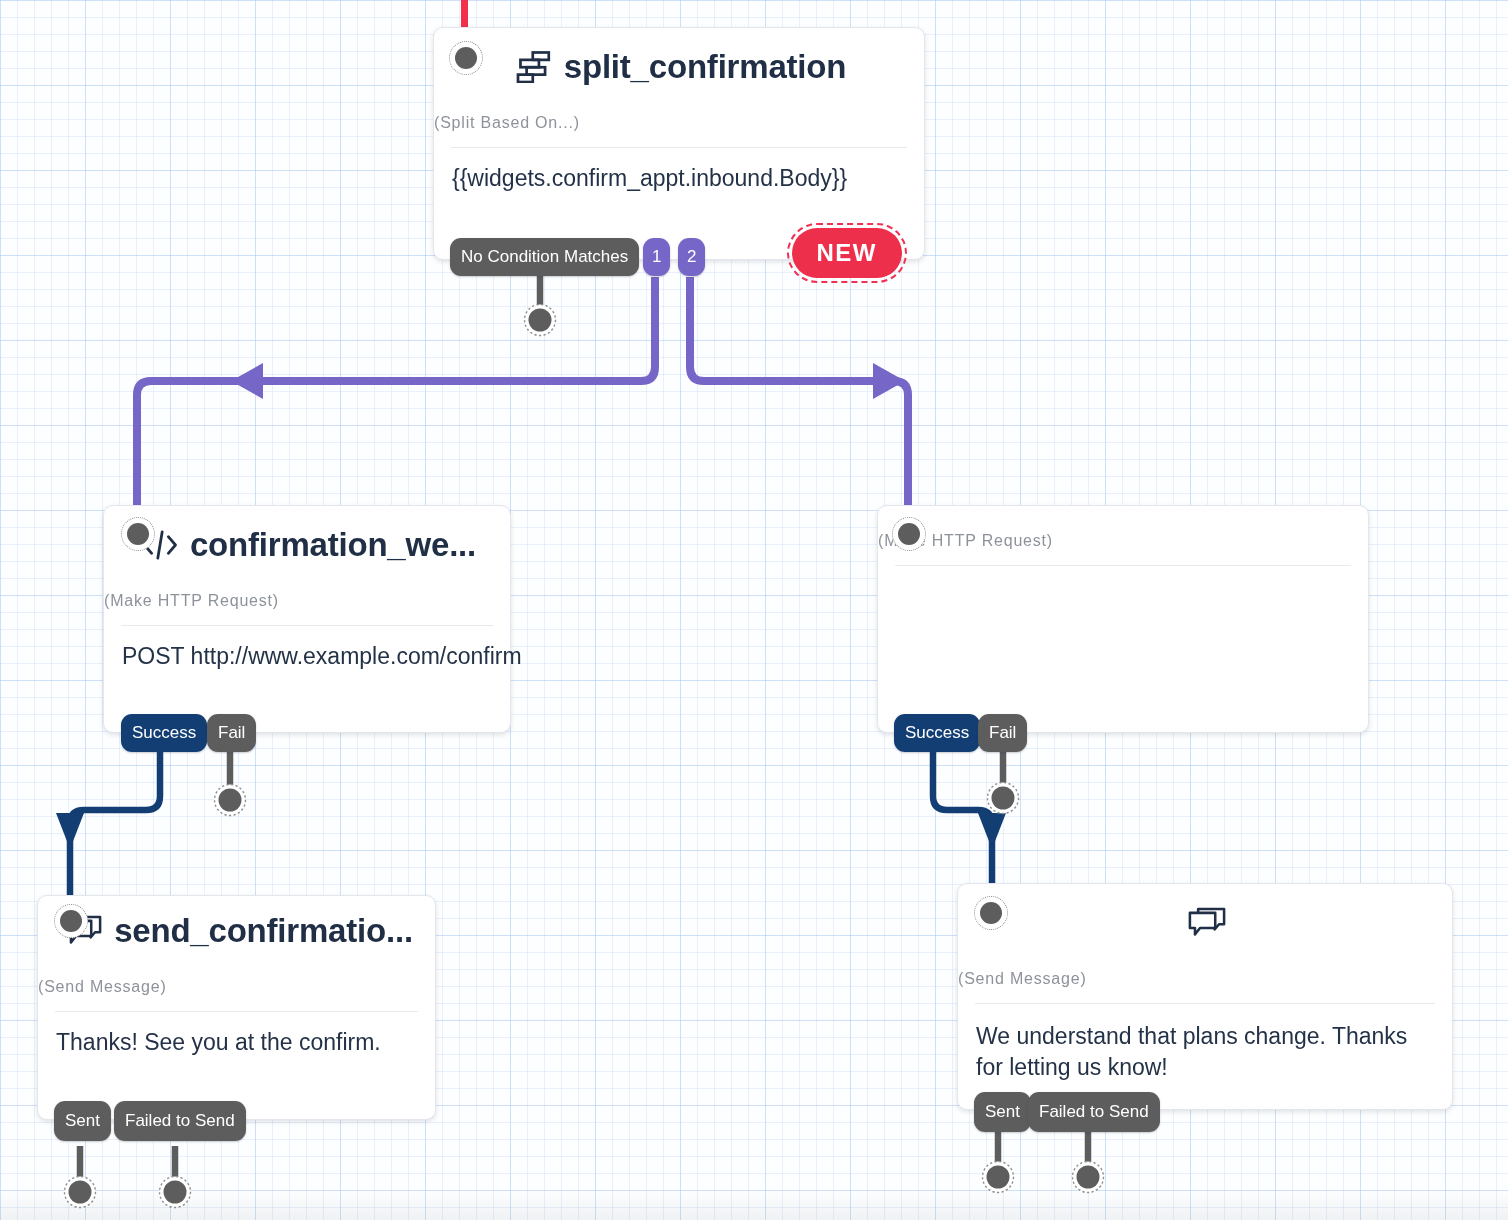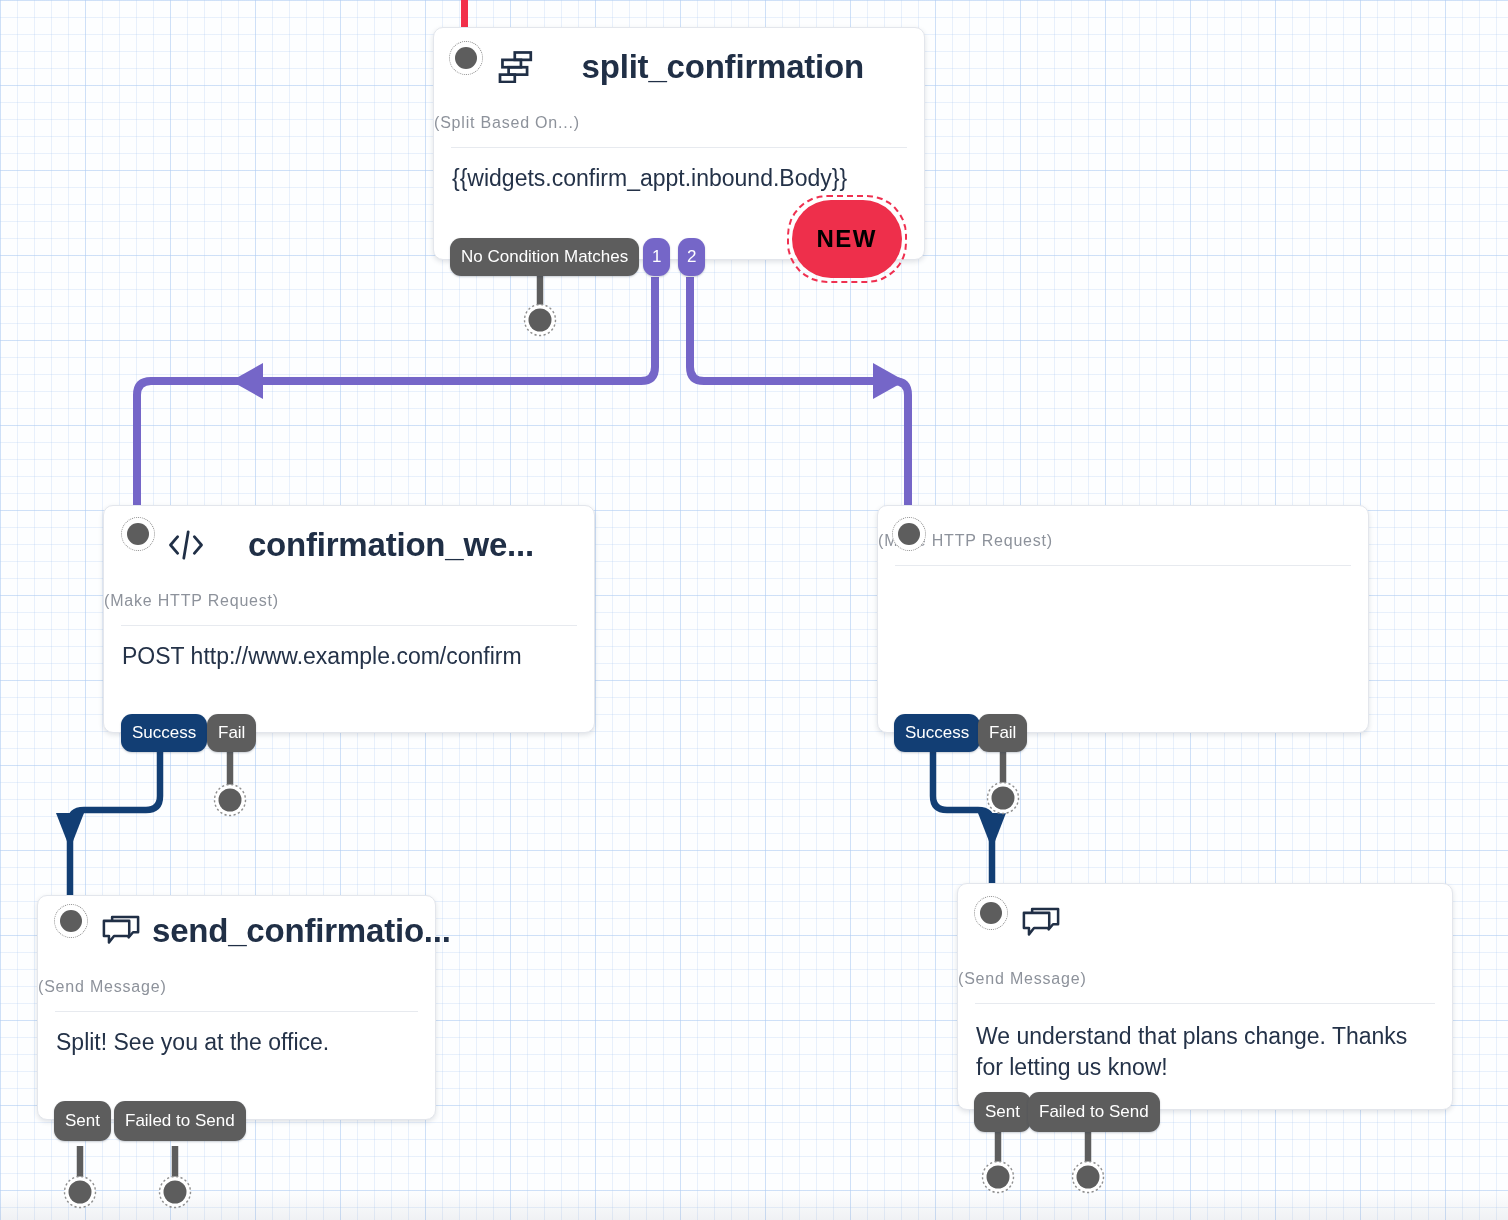--- a/index.html
+++ b/index.html
@@ -17,35 +17,35 @@
   .canvas::after{content:'';position:absolute;left:0;right:0;bottom:0;height:30px;
     background:linear-gradient(to bottom, rgba(120,130,150,0), rgba(120,130,150,.10));pointer-events:none;}
   svg.wires{position:absolute;left:0;top:0;z-index:1;}
   .widget{
     position:absolute;z-index:2;background:#fff;border:1px solid #e3e6ec;border-radius:10px;
     box-shadow:0 2px 5px rgba(40,55,80,.14);
   }
   .port{position:absolute;width:34px;height:34px;border:1.6px dotted #8f8f8f;border-radius:50%;
     background:#fff;display:flex;align-items:center;justify-content:center;}
   .port i{display:block;width:22px;height:22px;background:#5d5d5d;border-radius:50%;}
-  .head{margin-top:18px;height:42px;display:flex;align-items:center;justify-content:space-between;gap:12px;padding:0 60px 0 64px;}
+  .head{margin-top:18px;height:42px;display:flex;align-items:center;justify-content:center;gap:12px;padding:0 60px 0 64px;}
   .title{margin:0;font-size:33px;font-weight:bold;color:#202f46;white-space:nowrap;letter-spacing:-0.2px;}
   .wicon{flex:0 0 auto;display:flex;align-items:center;}
   .type{margin-top:26px;font-size:16px;letter-spacing:.8px;color:#8d929b;}
   .divider{height:1px;background:#e7eaef;margin:15px 17px 0 17px;}
   .body{margin:17px 18px 0 18px;font-size:23px;color:#243248;white-space:nowrap;}
   .body.wrap{white-space:normal;line-height:31px;max-width:436px;}
   .tag{position:absolute;height:38px;line-height:38px;padding:0 11px;border-radius:11px;
     color:#fff;font-size:17px;white-space:nowrap;background:#5d5d5d;box-shadow:0 1px 2px rgba(40,55,80,.25);}
   .tag.navy{background:#123e74;}
   .tag.purple{background:#7566c8;padding:0 9px;}
   .tag.tall{height:40px;line-height:40px;}
   .new-wrap{position:absolute;border:2.5px dashed #ef3050;border-radius:40px;padding:3px;background:transparent;}
-  .new-pill{background:#ee2f4b;border-radius:40px;color:#000000;font-weight:bold;font-size:24px;
-    letter-spacing:1.5px;padding:25px 25px;display:block;}
+  .new-pill{background:#ee2f4b;border-radius:40px;color:#ffffff;font-weight:bold;font-size:24px;
+    letter-spacing:1.5px;padding:11px 25px;display:block;}
 </style>
 </head>
 <body>
 
 <div class="canvas">
 
   <svg class="wires" width="1508" height="1220" viewBox="0 0 1508 1220">
 
     <path d="M464.5 0 L464.5 28" stroke="#f2304a" stroke-width="7" fill="none"></path>
 
@@ -118,21 +118,21 @@
     <div class="divider"></div>
     <div class="body">{{widgets.confirm_appt.inbound.Body}}</div>
     <div class="tag" style="left:16px;bottom:-17px">No Condition Matches</div>
     <div class="tag purple" style="left:209px;bottom:-17px">1</div>
     <div class="tag purple" style="left:244px;bottom:-17px">2</div>
     <div class="new-wrap" style="right:17px;bottom:-24px">
       <span class="new-pill">NEW</span>
     </div>
   </section>
 
-  <section class="widget" style="left:103px;top:505px;width:492px;height:228px">
+  <section class="widget" style="left:103px;top:505px;width:408px;height:228px">
     <div class="port" style="left:17px;top:11px">
         <i></i>
       </div>
     <div class="head">
       <span class="wicon">
         <svg width="36" height="36" viewBox="0 0 26 26" fill="none" stroke="#202f46" stroke-width="2" stroke-linecap="round" stroke-linejoin="round">
           <polyline points="7,7 1.8,13 7,19"></polyline>
           <polyline points="19,7 24.2,13 19,19"></polyline>
           <line x1="14.6" y1="3.5" x2="11.4" y2="22.5"></line>
         </svg>
@@ -164,21 +164,21 @@
       <span class="wicon">
         <svg width="38" height="32" viewBox="0 0 30 25" fill="none" stroke="#202f46" stroke-width="2" stroke-linejoin="round">
           <path d="M8 1.5 H28.5 V13.5 H24.5 L21 17.5 V13.5 H8 Z"></path>
           <path d="M1.5 4.5 H21.5 V16.5 H9.5 L5.5 21.5 V16.5 H1.5 Z" fill="#fff"></path>
         </svg>
       </span>
       <h2 class="title">send_confirmatio...</h2>
     </div>
     <div class="type">(Send Message)</div>
     <div class="divider"></div>
-    <div class="body">Split! See you at the office.</div>
+    <div class="body">Thanks! See you at the confirm.</div>
     <div class="tag tall" style="left:16px;bottom:-22px">Sent</div>
     <div class="tag tall" style="left:76px;bottom:-22px">Failed to Send</div>
   </section>
 
   <section class="widget" style="left:957px;top:883px;width:496px;height:227px">
     <div class="port" style="left:16px;top:12px">
         <i></i>
       </div>
     <div class="head">
       <span class="wicon">

